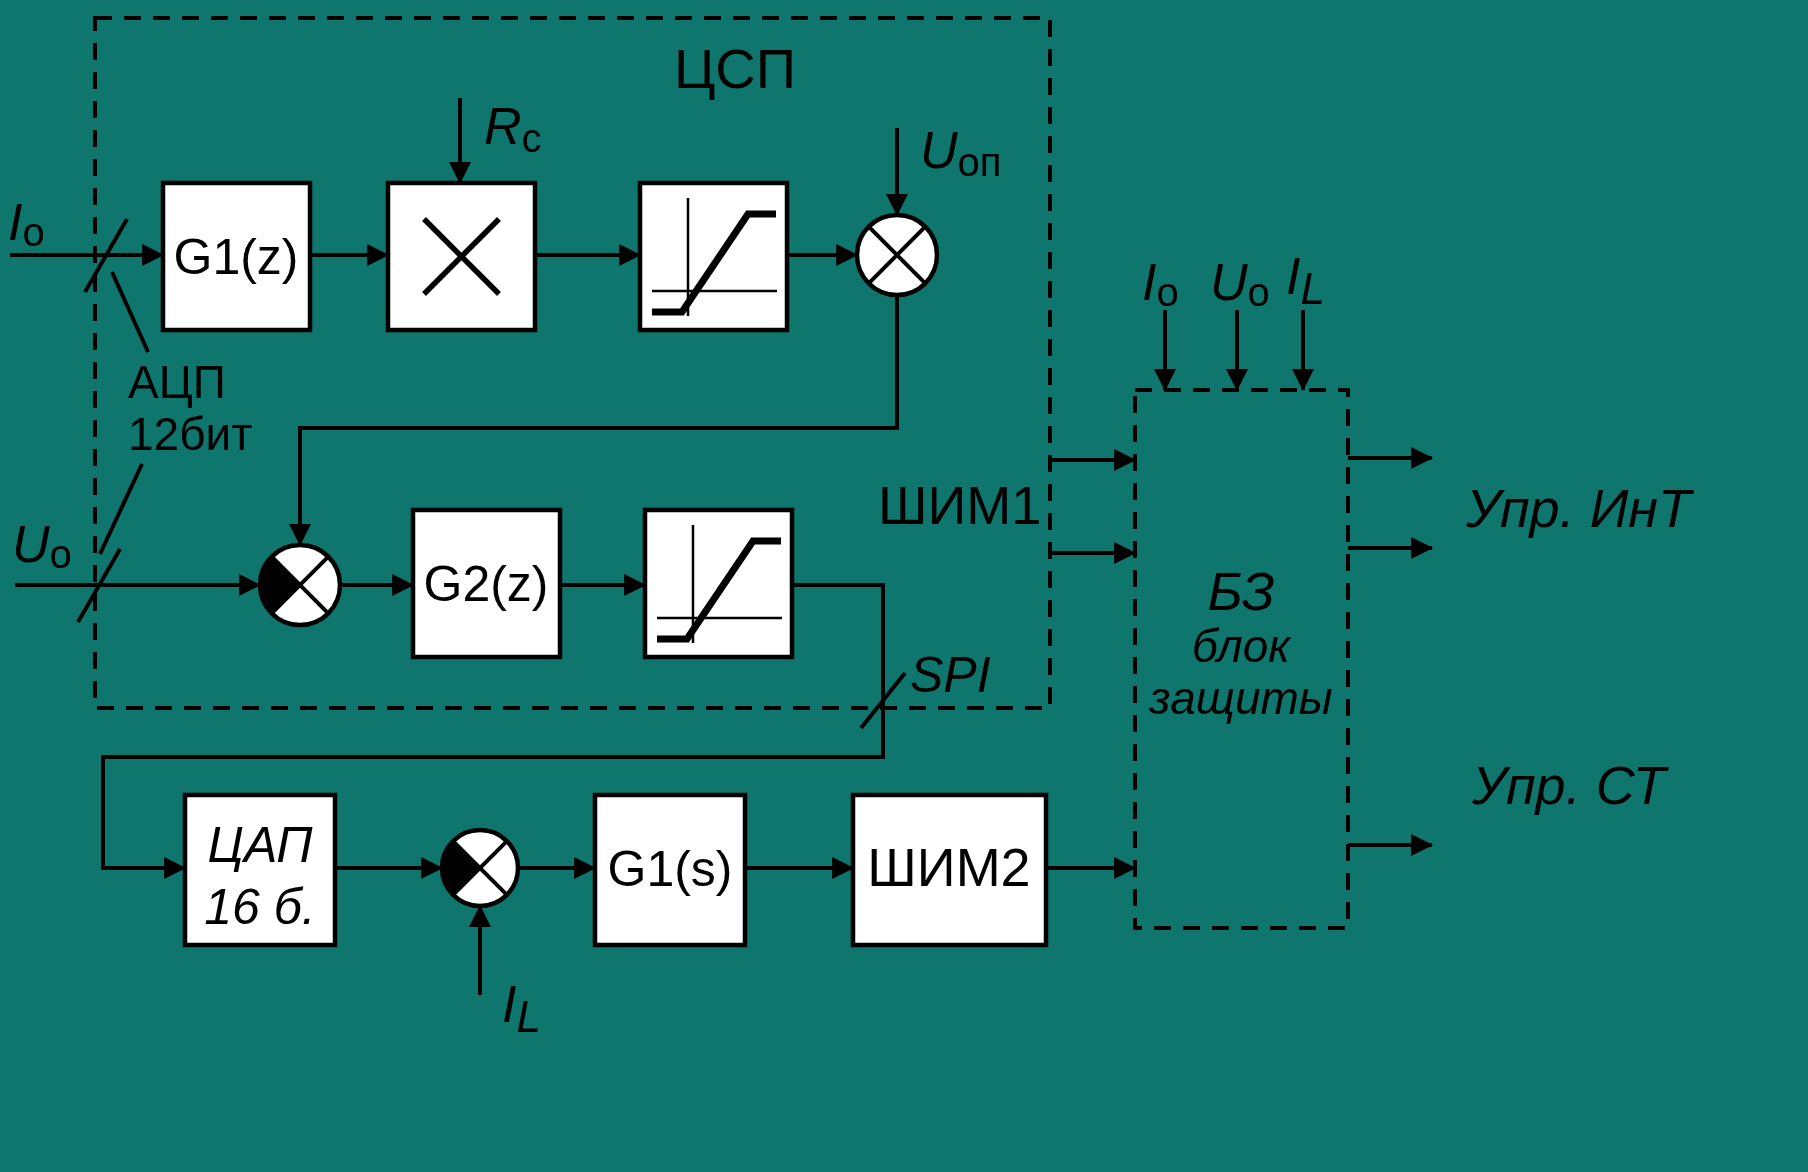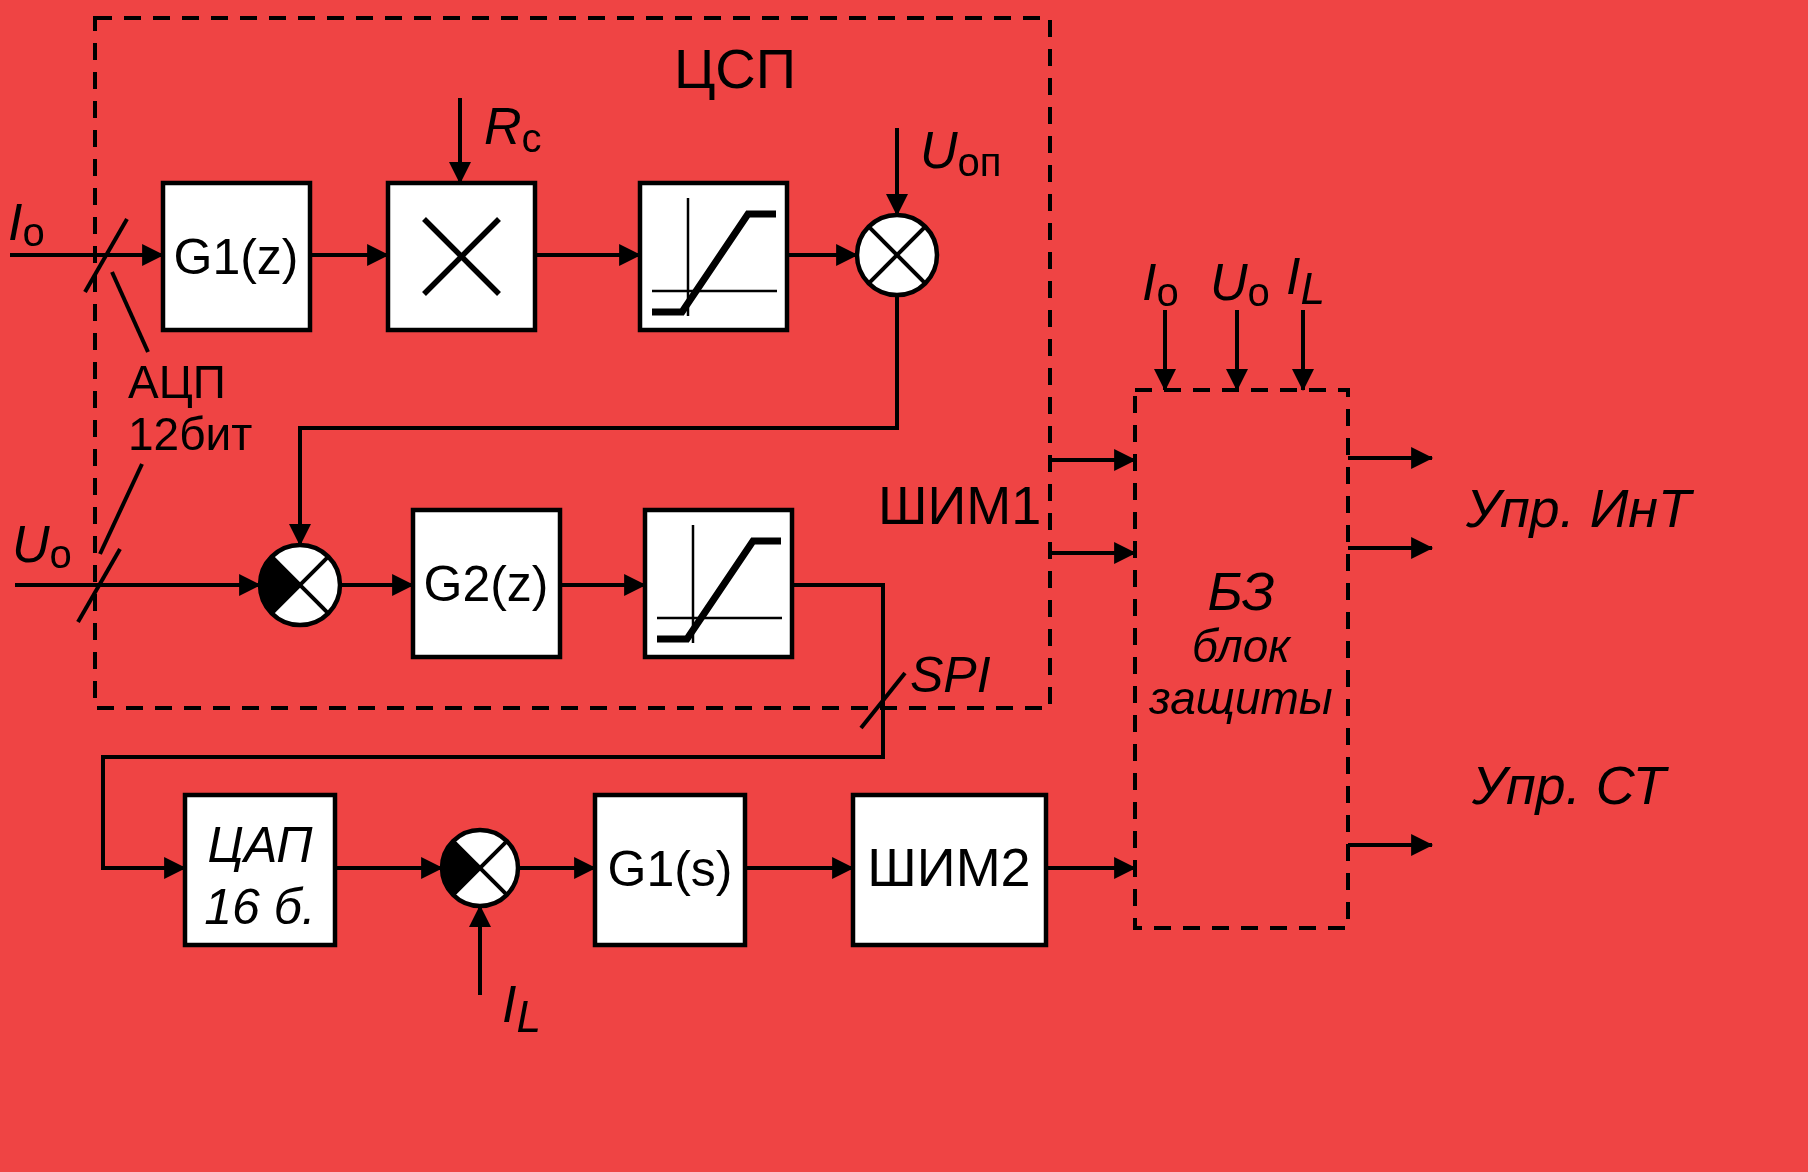--- a/index.html
+++ b/index.html
@@ -1,16 +1,16 @@
 <!DOCTYPE html>
 <html><head>
 <meta charset="utf-8">
 <style>
   html, body { margin: 0; padding: 0; background: #ffffff; }
-  .stage { width: 1808px; height: 1172px; position: relative; background: #ef4444; }
+  .stage { width: 1808px; height: 1172px; position: relative; background: #0f766e; }
   svg { display: block; }
   text {
     font-family: "Liberation Sans", sans-serif;
     fill: #000000;
   }
   .ln    { stroke: #000000; stroke-width: 4; fill: none; }
   .cross { stroke: #000000; stroke-width: 5.5; fill: none; }
   .thin  { stroke: #000000; stroke-width: 2.5; fill: none; }
   .thick { stroke: #000000; stroke-width: 7; fill: none; }
   .box   { fill: #ffffff; stroke: #000000; stroke-width: 4.5; }

